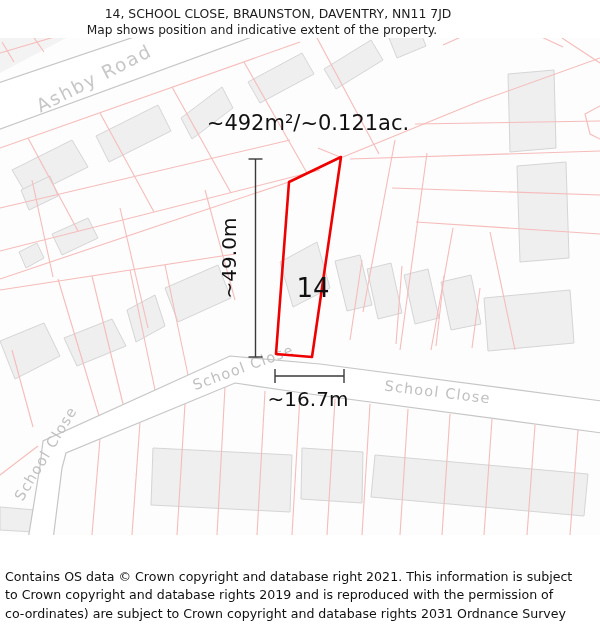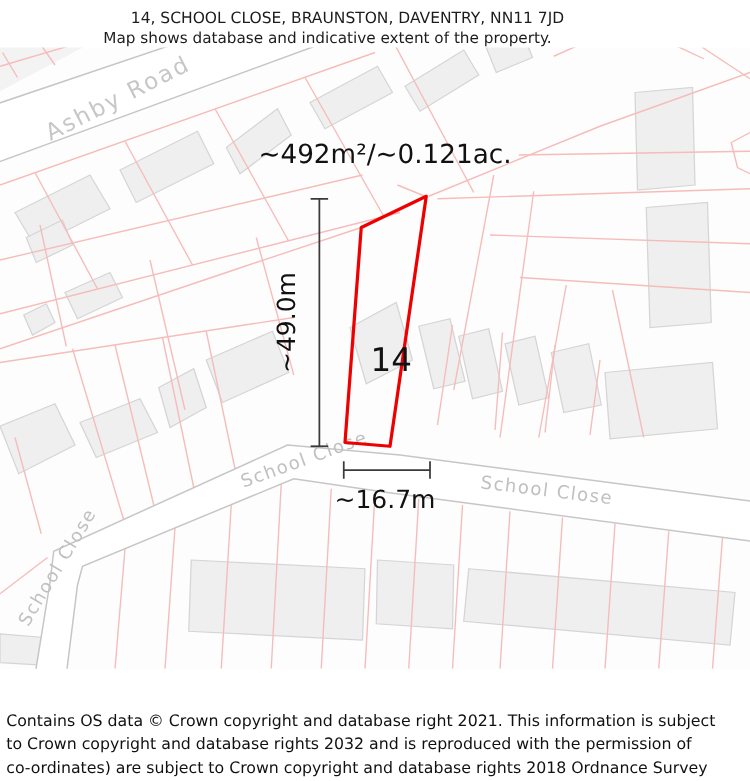--- a/index.html
+++ b/index.html
@@ -22,21 +22,21 @@
   .dim{stroke:#3a3a3a;stroke-width:1.4;}
   .lbl{fill:#111111;}
   .footer{height:90px;box-sizing:border-box;padding:5px 6px 0 5px;background:#ffffff;
           font-size:12.6px;line-height:18.4px;color:#111111;margin-top:28px;}
 </style>
 </head>
 <body>
 
 <div class="header">
   <div class="t1">14, SCHOOL CLOSE, BRAUNSTON, DAVENTRY, NN11 7JD</div>
-  <div class="t2">Map shows database and indicative extent of the property.</div>
+  <div class="t2">Map shows position and indicative extent of the property.</div>
 </div>
 
 <div class="map">
 <svg width="600" height="497" viewBox="0 0 600 497">
 
   <polygon class="lp" points="-2,-2 70,-2 -2,36"></polygon>
 
   <g>
     <polygon class="b" points="12,132 72,102 88,129 28,159"></polygon>
     <polygon class="b" points="96,98 158,67 171,93 109,124"></polygon>
@@ -145,16 +145,16 @@
   </g>
   <text class="lbl" x="308" y="368" text-anchor="middle" font-size="20">~16.7m</text>
 
   <text class="lbl" x="308" y="92" text-anchor="middle" font-size="21">~492m²/~0.121ac.</text>
   <text class="lbl" x="313" y="259" text-anchor="middle" font-size="26">14</text>
 </svg>
 </div>
 
 <div class="footer">
   <div>Contains OS data © Crown copyright and database right 2021. This information is subject</div>
-  <div>to Crown copyright and database rights 2032 and is reproduced with the permission of</div>
-  <div>co-ordinates) are subject to Crown copyright and database rights 2018 Ordnance Survey</div>
+  <div>to Crown copyright and database rights 2019 and is reproduced with the permission of</div>
+  <div>co-ordinates) are subject to Crown copyright and database rights 2031 Ordnance Survey</div>
   <div>100026316.</div>
 </div>
 
 </body></html>

